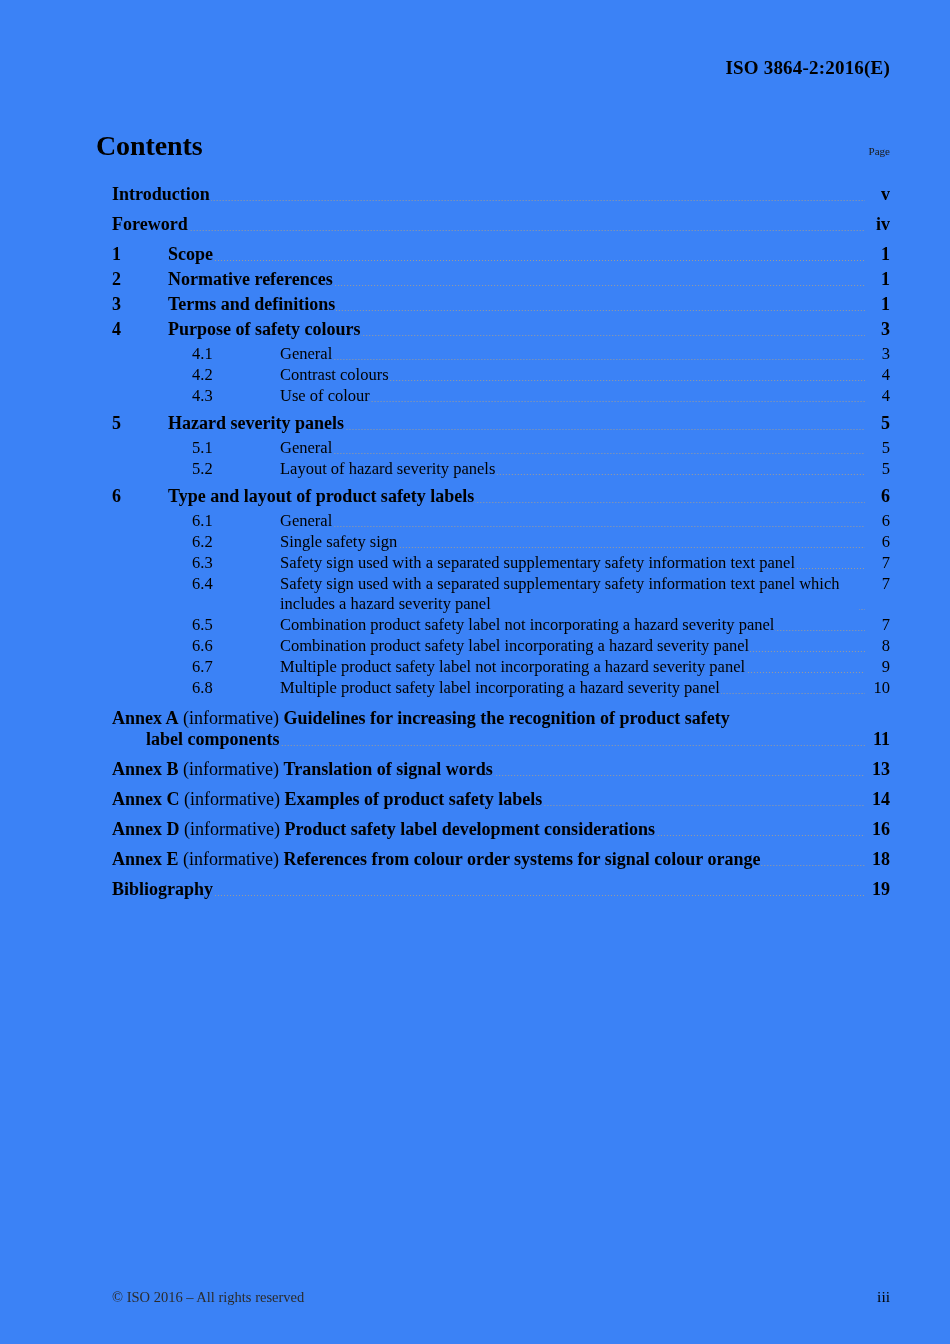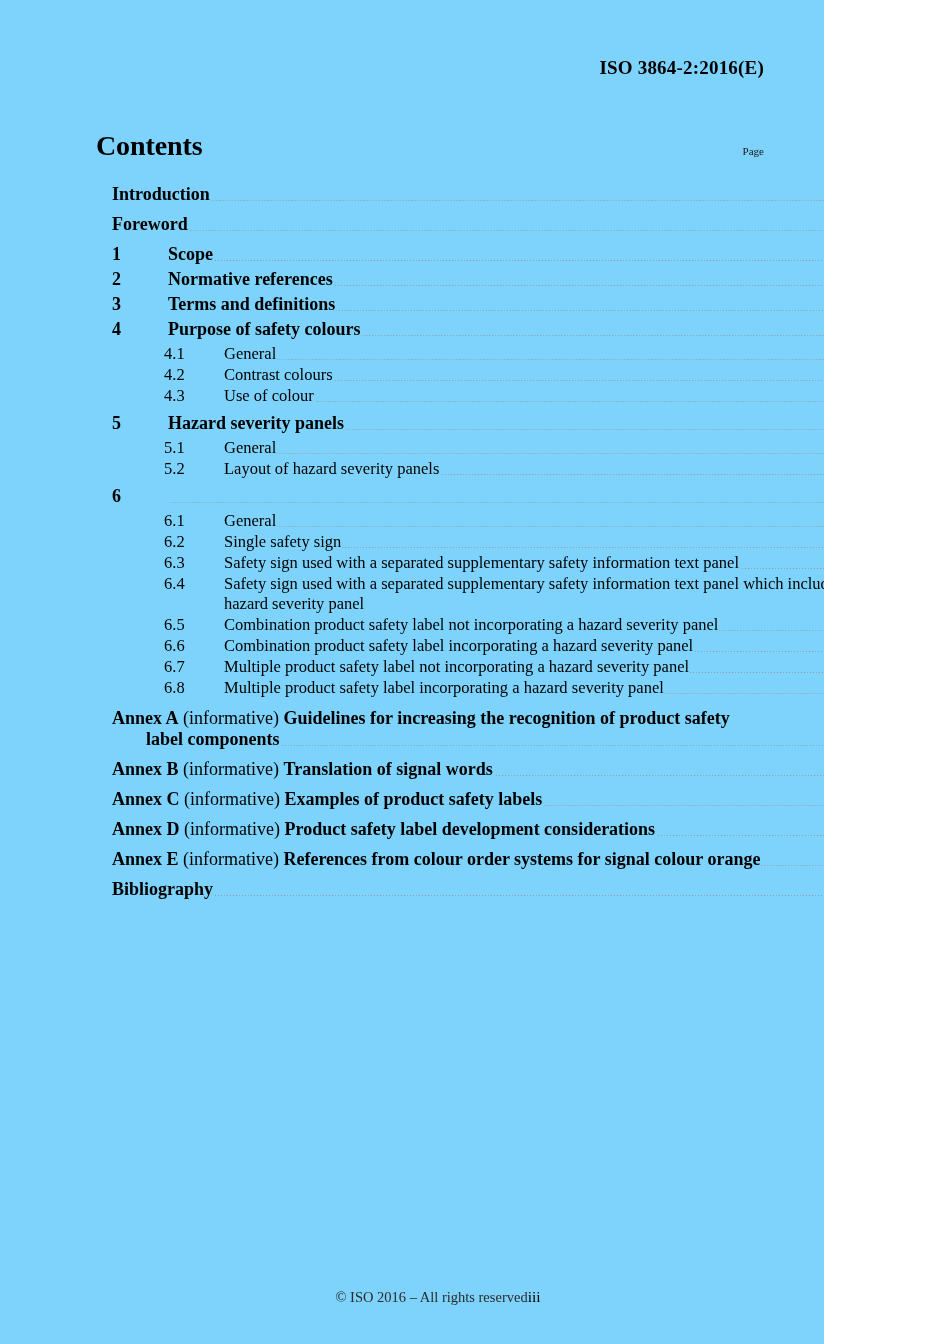--- a/index.html
+++ b/index.html
@@ -2,23 +2,23 @@
 <html><head>
 <meta charset="utf-8">
 <style>
   html, body {
     margin: 0;
     padding: 0;
     background: #ffffff;
   }
   .page {
     position: relative;
-    width: 824px;
+    width: 950px;
     height: 1344px;
-    background: #7dd3fc;
+    background: #3b82f6;
     font-family: "Liberation Serif", serif;
     color: #000000;
     overflow: hidden;
     box-sizing: border-box;
   }
 
   
   .doc-header {
     position: absolute;
     top: 57px;
@@ -117,20 +117,21 @@
     font-weight: bold;
   }
   .lvl1 .num { width: 56px; }
   .lvl1 .pg { font-weight: bold; font-size: 18px; min-width: 22px; }
 
   
   .lvl2 {
     margin-bottom: 1px;
     font-size: 16.5px;
     font-weight: normal;
+    gap: 28px;
   }
   .lvl2 > .num { width: 0; }
   .lvl2 .sub-num {
     flex: 0 0 auto;
     width: 60px;
     margin-left: 52px;
   }
   .lvl2 .pg { font-weight: normal; font-size: 16.5px; min-width: 22px; }
   .lvl2 .label { max-width: 640px; }
 
@@ -159,21 +160,21 @@
   .gap-sm { margin-top: 7px; }
 
   
   .footer {
     position: absolute;
     bottom: 38px;
     left: 112px;
     right: 60px;
     display: flex;
     align-items: baseline;
-    justify-content: center;
+    justify-content: space-between;
     font-family: "Liberation Serif", serif;
     font-size: 14.5px;
     color: #2b2b2b;
   }
   .footer-page {
     font-size: 15.5px;
     color: #000;
   }
 </style>
 </head>
@@ -292,20 +293,21 @@
       <div class="body">
         <span class="label">Layout of hazard severity panels</span>
         <span class="leader"></span>
         <span class="pg">5</span>
       </div>
     </div>
 
     <div class="row lvl1 gap-sm">
       <span class="num">6</span>
       <div class="body">
+        <span class="label">Type and layout of product safety labels</span>
         <span class="leader"></span>
         <span class="pg">6</span>
       </div>
     </div>
     <div class="row lvl2">
       <span class="num"></span>
       <span class="sub-num">6.1</span>
       <div class="body">
         <span class="label">General</span>
         <span class="leader"></span>

